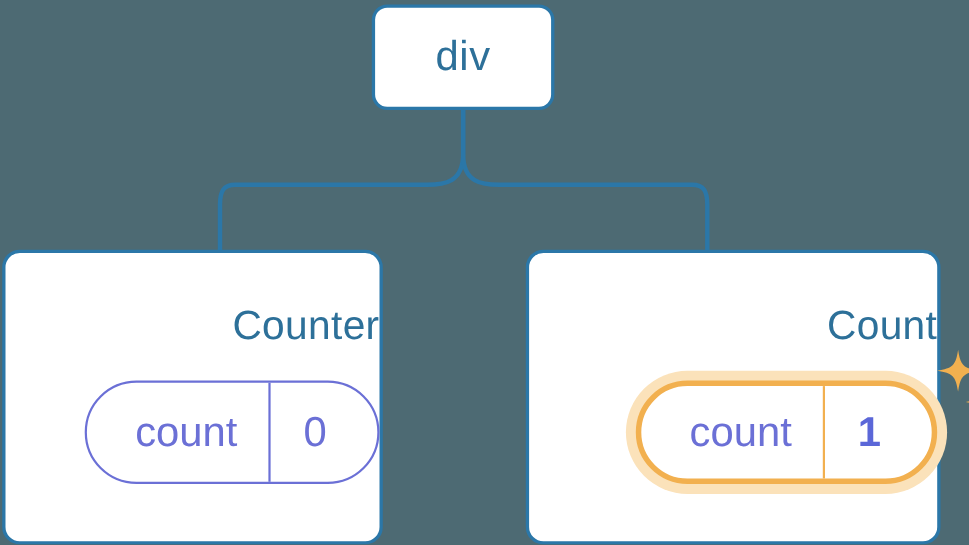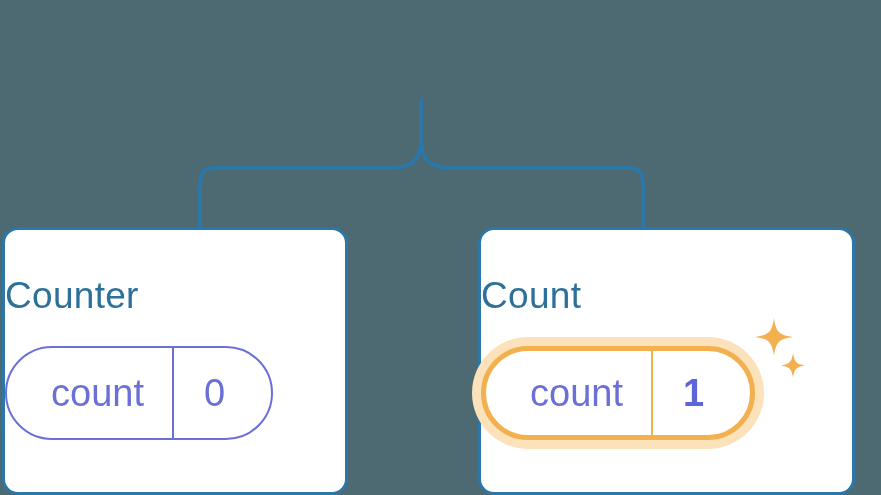--- a/index.html
+++ b/index.html
@@ -53,21 +53,21 @@
 
   
   .card {
     position: absolute;
     background: #ffffff;
     border: 3px solid #2b77a8;
     border-radius: 16px;
     box-sizing: border-box;
     display: flex;
     flex-direction: column;
-    align-items: flex-start;
+    align-items: flex-end;
   }
   .card-left {
     left: 2px;
     top: 227px;
     width: 346px;
     height: 268px;
   }
   .card-right {
     left: 478px;
     top: 227px;
@@ -155,20 +155,23 @@
 <div id="canvas">
 
   <svg class="edges" viewBox="0 0 881 495" width="881" height="495" fill="none">
 
     <path d="M421 100 L421 140 C421 166 404 168 388 168 L214 168
              C203 168 200 174 200 186 L200 227" stroke="#2b77a8" stroke-width="4" fill="none" stroke-linecap="round"></path>
     <path d="M421 100 L421 140 C421 166 438 168 454 168 L629 168
              C640 168 643 174 643 186 L643 227" stroke="#2b77a8" stroke-width="4" fill="none" stroke-linecap="round"></path>
   </svg>
 
+  <div class="root-node">
+    <span class="root-label">div</span>
+  </div>
 
   <div class="card card-left">
     <div class="card-title">Counter</div>
     <div class="pill-wrap">
       <div class="pill">
         <span class="pill-key">count</span>
         <span class="pill-divider"></span>
         <span class="pill-value">0</span>
       </div>
     </div>

